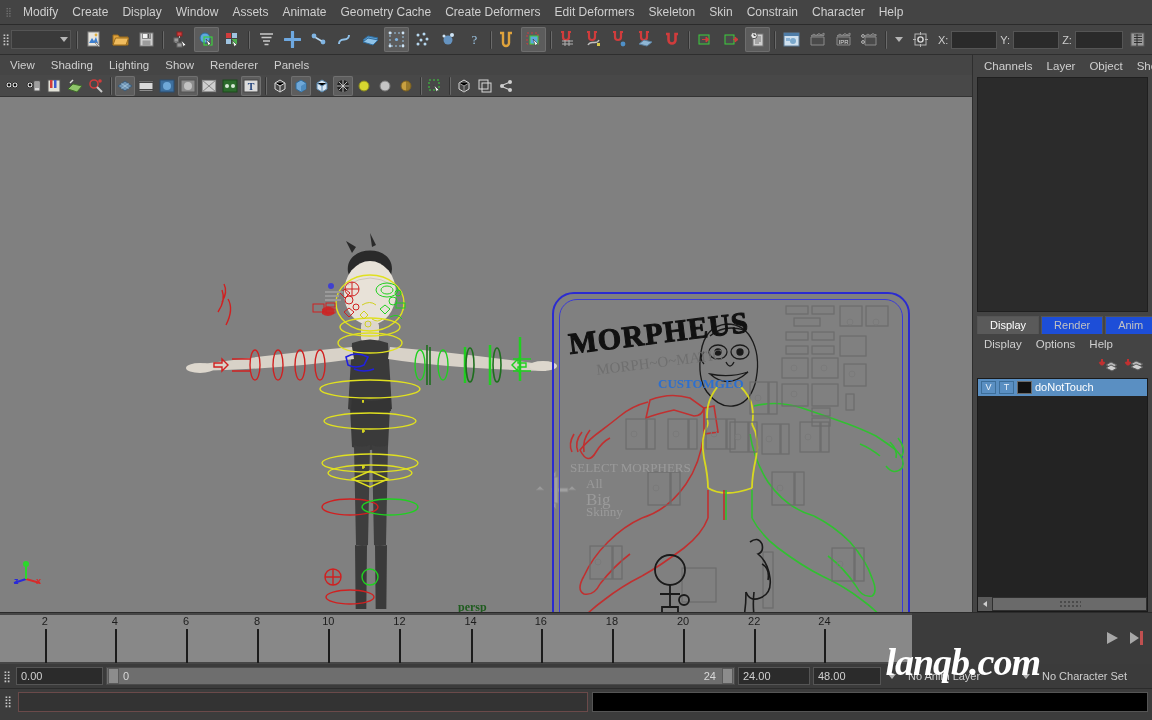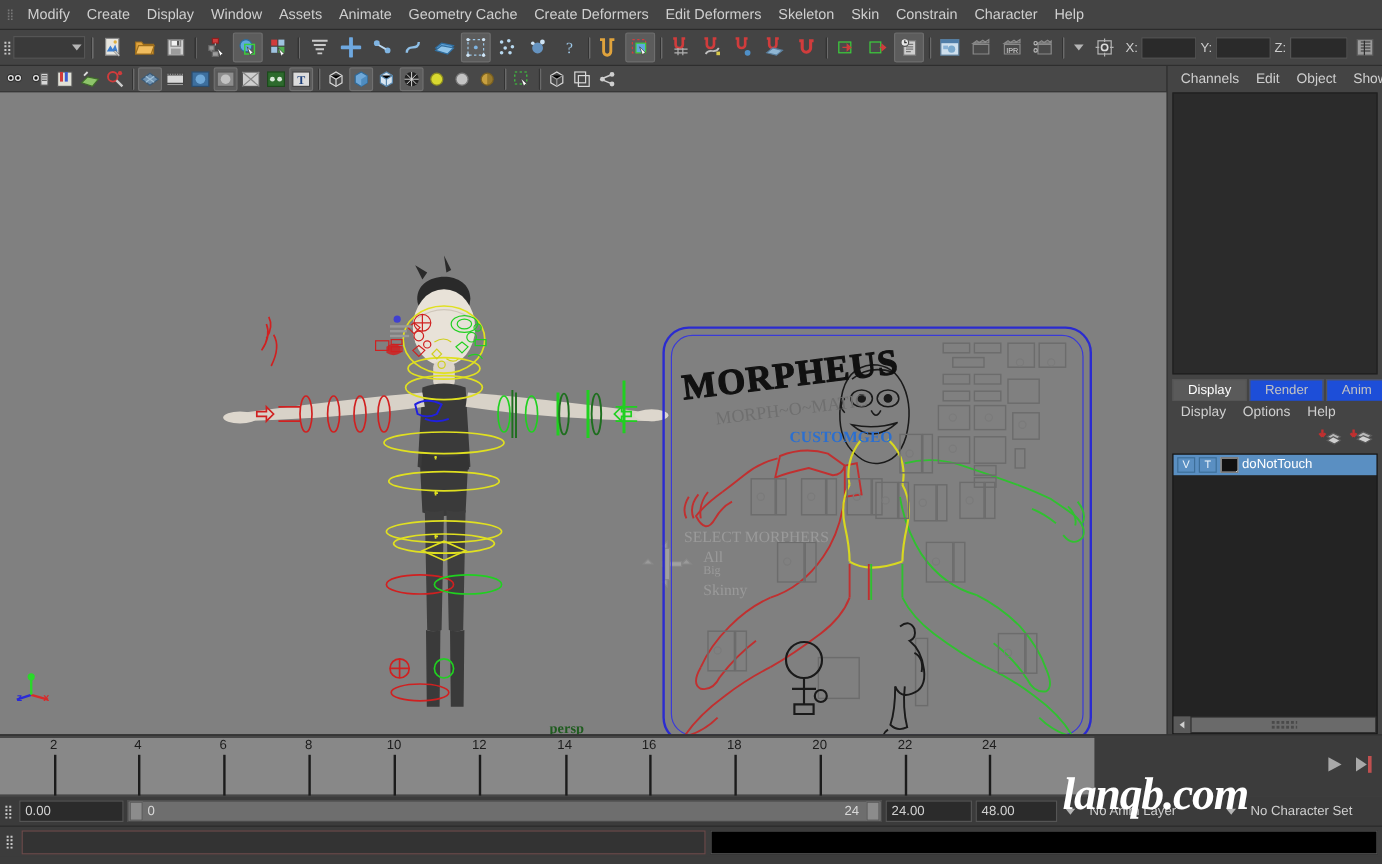--- a/index.html
+++ b/index.html
@@ -425,20 +425,28 @@
           <path d="M5 4 h8 M5 6.5 h8 M5 9 h8 M5 11.5 h8" stroke="#2e2e2e"></path>
           <path d="M8 3 v12" stroke="#2e2e2e"></path>
         </svg>
     </div>
   </div>
 
   <div class="body">
 
     <div class="vpcol">
 
+      <div class="vpmenu">
+        <div class="vmi">View</div>
+        <div class="vmi">Shading</div>
+        <div class="vmi">Lighting</div>
+        <div class="vmi">Show</div>
+        <div class="vmi">Renderer</div>
+        <div class="vmi">Panels</div>
+      </div>
 
       <div class="vptools">
         <div class="vbtn">
           <svg width="16" height="16" viewBox="0 0 16 16">
               <circle cx="5" cy="7" r="3" fill="#e7e7e7" stroke="#333"></circle>
               <circle cx="11" cy="7" r="3" fill="#e7e7e7" stroke="#333"></circle>
               <circle cx="5" cy="7" r="1.4" fill="#111"></circle>
               <circle cx="11" cy="7" r="1.4" fill="#111"></circle>
             </svg>
         </div>
@@ -862,41 +870,41 @@
             </g>
           </svg>
 
           <div class="pk-title" style="left:14px; top:22px; font-size:30px; font-weight:bold; color:#111; letter-spacing:1px;
                       transform:rotate(-7deg); -webkit-text-stroke:1px #111;">MORPHEUS</div>
           <div class="pk-title" style="left:42px; top:60px; font-size:15px; color:#6f6f6f; transform:rotate(-7deg);">MORPH~O~MATIC</div>
           <div class="pk-title" style="left:104px; top:82px; font-size:13px; font-weight:bold; color:#2b6fd0;">CUSTOMGEO</div>
 
           <div class="selmorph" style="left:16px; top:166px; font-size:13px;">SELECT MORPHERS</div>
           <div class="selmorph" style="left:32px; top:182px; font-size:13px;">All</div>
-          <div class="selmorph" style="left:32px; top:196px; font-size:10px;">Big</div>
+          <div class="selmorph" style="left:32px; top:196px; font-size:17px;">Big</div>
           <div class="selmorph" style="left:32px; top:210px; font-size:13px;">Skinny</div>
         </div>
 
         <svg class="axisind" viewBox="0 0 40 35">
           <path d="M18 22 L6 26" stroke="#2a2ad8" stroke-width="2"></path>
           <path d="M18 22 L32 26" stroke="#d82a2a" stroke-width="2"></path>
           <path d="M18 22 L18 8" stroke="#2ad82a" stroke-width="2"></path>
           <circle cx="18" cy="7" r="3" fill="#2ad82a"></circle>
           <text x="6" y="27" font-size="9" fill="#2a2ad8" font-weight="bold" font-family="Liberation Sans, sans-serif">z</text>
           <text x="28" y="27" font-size="9" fill="#d82a2a" font-weight="bold" font-family="Liberation Sans, sans-serif">x</text>
         </svg>
 
         <div class="persplabel" style="left:458px; bottom:-3px;">persp</div>
       </div>
     </div>
 
     <div class="chcol">
       <div class="chmenu">
         <div class="cmi">Channels</div>
-        <div class="cmi">Edit</div>
+        <div class="cmi">Layer</div>
         <div class="cmi">Object</div>
         <div class="cmi">Show</div>
       </div>
       <div class="chfield"></div>
 
       <div class="layertabs">
         <div class="ltab active">Display</div>
         <div class="ltab">Render</div>
         <div class="ltab">Anim</div>
       </div>

